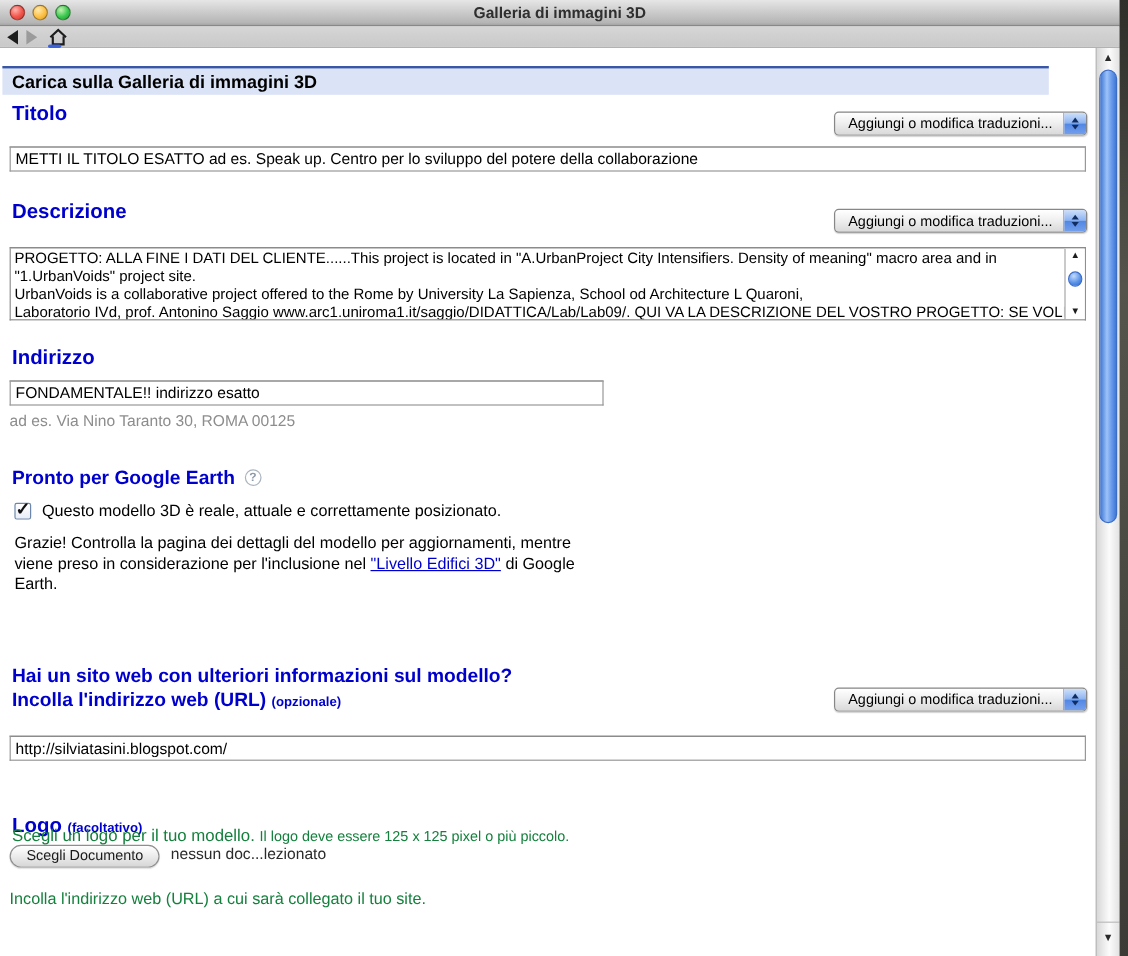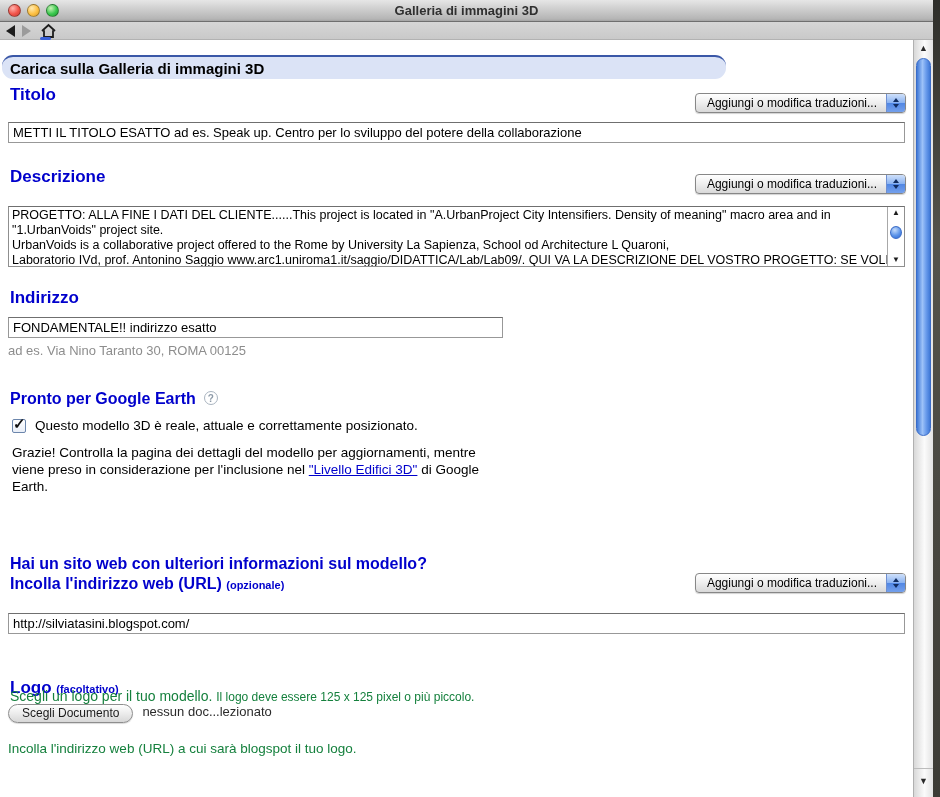--- a/index.html
+++ b/index.html
@@ -38,25 +38,24 @@
   .nav-tri{ width:0; height:0; display:inline-block; }
   .back-tri{ border-top:6px solid transparent; border-bottom:6px solid transparent; border-right:9px solid #1d1d1d; }
   .fwd-tri { border-top:6px solid transparent; border-bottom:6px solid transparent; border-left:9px solid #9b9b9b; }
   .home-wrap{ display:inline-flex; margin-left:2px; }
   .home-underline{ position:absolute; left:40px; top:15px; width:11px; height:3px; background:#3b62d9; border-radius:2px; }
 
   
   .content{ position:relative; height:757px; background:#fff; }
 
   .header-bar{
-    position:absolute; left:2px; top:15px; width:724px; height:24px;
+    position:absolute; left:2px; top:15px; width:872px; height:24px;
     background:#dbe3f6; border-top:2px solid #3a57a7;
     font-size:15px; font-weight:bold; color:#000;
     padding:3px 0 0 8px;
-    border-radius:11px;
   }
 
   .h-blue{ position:absolute; color:#0000cc; font-weight:bold; }
   .h1{ font-size:17px; }
   .h2{ font-size:16px; }
   .small-opt{ font-size:11px; font-weight:bold; }
 
   .txt{ position:absolute; font-size:13px; color:#15803d; }
   .hint{ color:#8d8d8d; }
 
@@ -257,21 +256,21 @@
       <span class="small-opt">(facoltativo)</span>
     </div>
     <div class="txt" style="left:10px; top:648px; font-size:14px;">
       <span>Scegli un logo per il tuo modello.</span>
       <span style="font-size:12px;">Il logo deve essere 125 x 125 pixel o più piccolo.</span>
     </div>
     <div class="filerow">
       <button class="file-btn">Scegli Documento</button>
       <span class="file-status">nessun doc...lezionato</span>
     </div>
-    <div class="txt" style="left:8px; top:701px; font-size:13.5px;">Incolla l'indirizzo web (URL) a cui sarà blogspot il tuo logo.</div>
+    <div class="txt" style="left:8px; top:701px; font-size:13.5px;">Incolla l'indirizzo web (URL) a cui sarà collegato il tuo site.</div>
 
     <div class="vscroll">
       <div class="vs-arrow vs-up">▲</div>
       <div class="vs-thumb"></div>
       <div class="vs-dn-box">
         <div class="vs-arrow" style="top:5px;">▼</div>
       </div>
     </div>
 
   </div>

